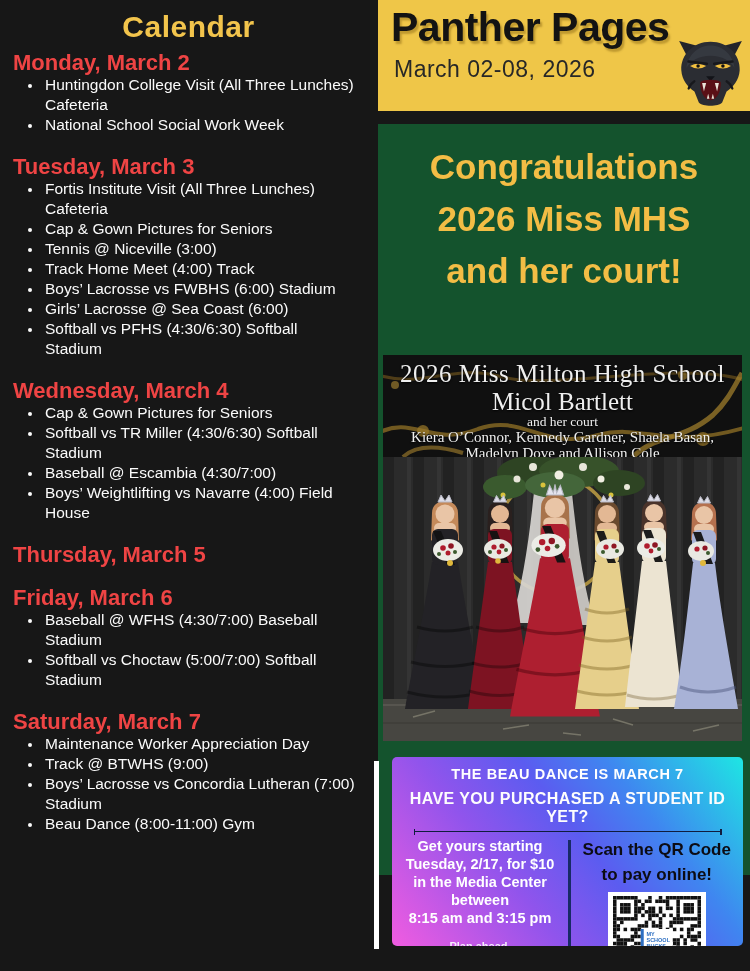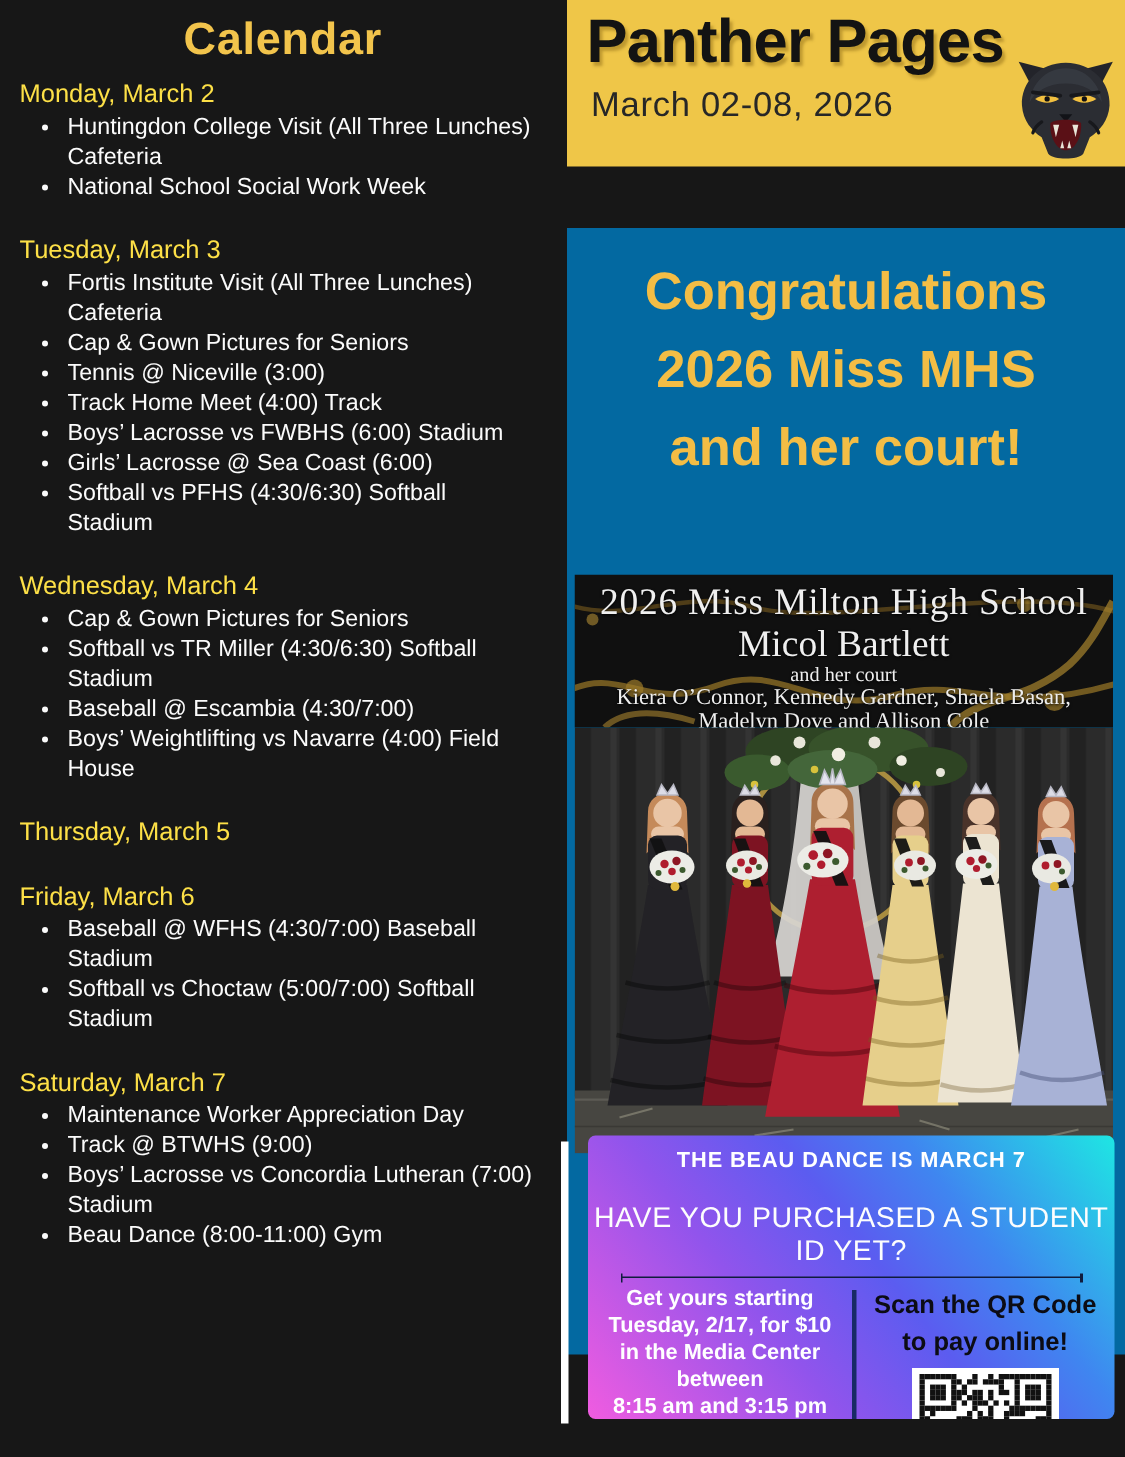--- a/index.html
+++ b/index.html
@@ -4,54 +4,54 @@
 <style>
   * { margin:0; padding:0; box-sizing:border-box; }
   html,body { width:750px; height:971px; }
   body { background:#171717; font-family:"Liberation Sans", sans-serif; overflow:hidden; position:relative; }
   .page { position:absolute; inset:0; width:750px; height:971px; background:#171717; }
 
   
   .calendar { position:absolute; left:0; top:0; width:378px; height:786px; padding:10px 4px 0 13px; color:#f5f5f5; }
   .calendar-title { font-size:30px; line-height:34px; font-weight:bold; color:#f2c44c; text-align:center; margin:0 10px 8px 0; letter-spacing:.5px; }
   .day-block { margin-bottom:21px; }
-  .day-label { font-size:17px; line-height:22px; font-weight:normal; color:#fde047; }
+  .day-label { font-size:22px; line-height:22px; font-weight:bold; color:#ef4444; }
   .day-events { list-style:disc; margin:1px 0 0 0; padding-left:30px; width:345px; }
   .day-events li { font-size:15.5px; line-height:20px; font-weight:normal; color:#fbfbfb; padding-left:2px; }
   .day-events li::marker { color:#fbfbfb; font-size:13px; }
 
   
   .masthead { position:absolute; left:378px; top:0; width:372px; height:111px; background:#efc648; }
   .mast-title { position:absolute; left:13px; top:4px; font-size:41px; line-height:46px; font-weight:bold; color:#131313; letter-spacing:-.5px; text-shadow:2px 3px 2px rgba(100,70,0,.35); }
   .mast-date { position:absolute; left:16px; top:56px; font-size:23px; color:#272727; letter-spacing:.5px; }
   .panther-logo { position:absolute; right:3px; top:36px; width:73px; height:73px; }
 
   
-  .congrats-panel { position:absolute; left:378px; top:124px; width:372px; height:751px; background:#0369a1;margin-top:28px; }
+  .congrats-panel { position:absolute; left:378px; top:124px; width:372px; height:751px; background:#14532d; }
   .congrats-lines { padding-top:17px; text-align:center; color:#f3bd45; font-weight:bold; font-size:35px; }
   .congrats-lines div { line-height:52px; }
 
   
   .court-photo { position:absolute; left:5px; top:231px; width:359px; height:386px; overflow:hidden; }
   .photo-caption { position:relative; width:100%; height:102px; background:#101010; overflow:hidden; text-align:center; color:#efefef; font-family:"Liberation Serif", serif; }
   .caption-veins { position:absolute; inset:0; width:100%; height:100%; }
   .photo-caption .cap { position:relative; z-index:2; text-shadow:0 1px 2px #000; }
   .cap-l1 { font-size:25px; line-height:29px; padding-top:4px; letter-spacing:.5px; }
   .cap-l2 { font-size:25px; line-height:27px; }
   .cap-l3 { font-size:13.5px; line-height:14px; }
   .cap-l4 { font-size:15px; line-height:16px; }
   .cap-l5 { font-size:15px; line-height:16px; }
   .photo-scene { display:block; width:359px; height:284px; }
 
   
   .white-strip { position:absolute; left:374px; top:761px; width:5px; height:188px; background:#fff; }
   .dance-box { position:absolute; left:392px; top:757px; width:351px; height:189px; border-radius:5px;
     background:linear-gradient(52deg, #f05ce0 0%, #9154ec 34%, #5b5cf0 55%, #3f86f0 72%, #1ee6e3 100%); overflow:hidden; }
   .dance-line1 { margin-top:9px; text-align:center; color:#fff; font-weight:bold; font-size:14.5px; letter-spacing:.6px; }
-  .dance-line2 { text-align:center; color:#fdfdfd; font-weight:normal; font-size:19px; letter-spacing:.4px; margin-top:20px; }
+  .dance-line2 { text-align:center; color:#fdfdfd; font-weight:bold; font-size:16px; letter-spacing:.4px; margin-top:8px; }
   .dance-rule { position:relative; margin:5px auto 0 auto; width:308px; height:0; border-top:1.5px solid #101c3e; }
   .dance-rule::before, .dance-rule::after { content:""; position:absolute; top:-3.5px; width:1.5px; height:6px; background:#101c3e; }
   .dance-rule::before { left:0; } .dance-rule::after { right:0; }
   .dance-cols { display:flex; margin-top:5px; }
   .dance-left { width:176px; text-align:center; }
   .dance-left-main div { color:#fff; font-weight:bold; font-size:14.5px; line-height:18px; }
   .dance-left-note { margin-top:12px; }
   .dance-left-note div { color:#f6eefc; font-weight:bold; font-size:11px; line-height:15px; }
   .dance-divider { width:2.5px; height:128px; background:#182a66; margin-top:3px; }
   .dance-right { flex:1; text-align:center; }

